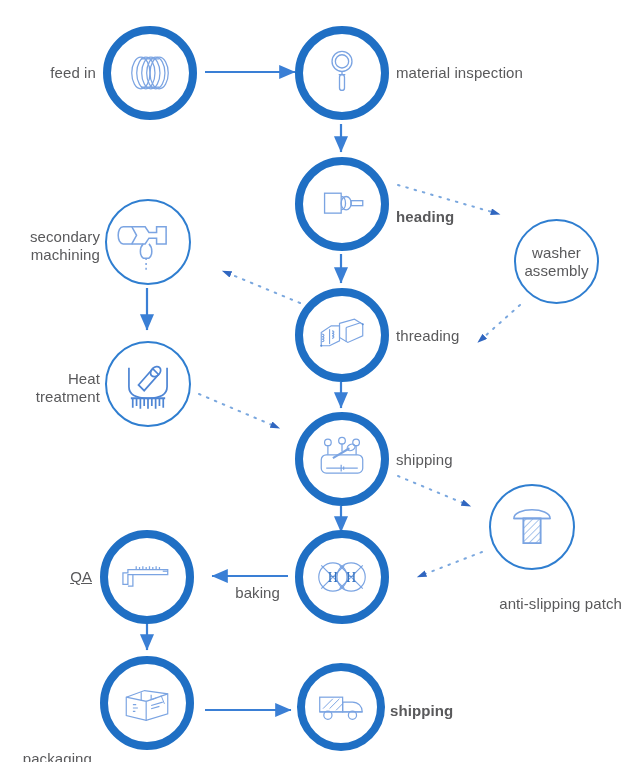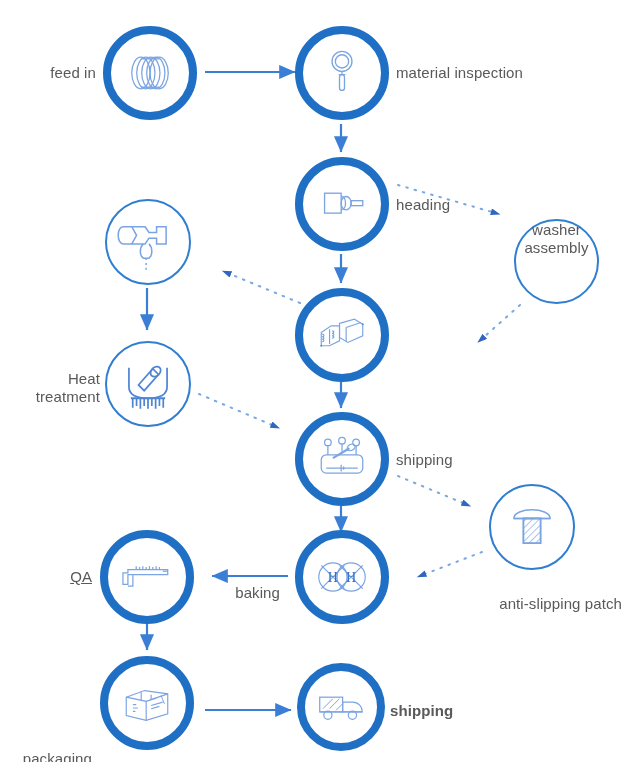--- a/index.html
+++ b/index.html
@@ -23,21 +23,21 @@
     left: 0;
     top: 0;
     width: 626px;
     height: 762px;
   }
   .node {
     position: absolute;
     border-radius: 50%;
     box-sizing: border-box;
     display: flex;
-    align-items: flex-start;
+    align-items: center;
     justify-content: center;
   }
   .node.thick {
     border: 8px solid #1f6fc4;
   }
   .node.thin {
     border: 2px solid #2f7ed0;
   }
   .node .glyph {
     width: 100%;
@@ -138,52 +138,55 @@
   <div class="node thick" style="left:295px; top:157px; width:94px; height:94px;">
     <svg class="glyph" viewBox="0 0 94 94">
       <g stroke="#7ba4e2" stroke-width="1.6" fill="none">
         <rect x="26" y="34" width="20" height="24"></rect>
         <path d="M46,38 C53,38 53,54 46,54"></path>
         <ellipse cx="52" cy="46" rx="6" ry="8"></ellipse>
         <rect x="58" y="43" width="14" height="6"></rect>
       </g>
     </svg>
   </div>
-  <div class="label right" style="left:396px; top:196px; width:120px;">heading</div>
+  <div class="label right" style="left:396px; top:208px; width:120px;font-weight:bold;">heading</div>
 
   <div class="node thin" style="left:514px; top:219px; width:85px; height:85px;">
     <span class="node-text">washer
 assembly</span>
   </div>
 
   <div class="node thin" style="left:105px; top:199px; width:86px; height:86px;">
     <svg class="glyph" viewBox="0 0 86 86">
       <g stroke="#7ba4e2" stroke-width="1.6" fill="none">
         <path d="M17,27 C10,27 10,45 17,45 L26,45 L31,36 L26,27 Z"></path>
         <path d="M26,27 L40,27 L44,33 L52,33 L52,27 L62,27 L62,45 L52,45 L52,39 L44,39 L40,45 L26,45"></path>
         <path d="M38,45 C34,49 34,57 38,60 L44,60 C48,57 48,49 44,45"></path>
         <path d="M41,60 L41,72" stroke-dasharray="2 3"></path>
       </g>
     </svg>
   </div>
+  <div class="label left" style="left:0px; top:228px; width:100px;">secondary
+machining</div>
 
   <div class="node thick" style="left:295px; top:288px; width:94px; height:94px;">
     <svg class="glyph" viewBox="0 0 94 94">
       <g stroke="#7ba4e2" stroke-width="1.4" fill="none">
         <path d="M22,44 L34,36 L44,36 L44,54 L32,60 L22,60 Z"></path>
         <path d="M32,40 L32,58"></path>
         <path d="M23,46 C26,46 26,49 23,49 C26,49 26,52 23,52 C26,52 26,55 23,55"></path>
         <path d="M35,42 C38,42 38,45 35,45 C38,45 38,48 35,48 C38,48 38,51 35,51"></path>
         <path d="M44,33 L62,28 L72,34 L72,48 L54,56 L44,50 Z"></path>
         <path d="M52,38 L70,32 M52,38 L52,55"></path>
         <circle cx="72" cy="34" r="1.2" fill="#5a8fd8" stroke="none"></circle>
         <circle cx="22" cy="60" r="1.2" fill="#5a8fd8" stroke="none"></circle>
       </g>
     </svg>
   </div>
+  <div class="label right" style="left:396px; top:327px; width:130px;">threading</div>
 
   <div class="node thin" style="left:105px; top:341px; width:86px; height:86px;">
     <svg class="glyph" viewBox="0 0 86 86">
       <g stroke="#4e85d4" stroke-width="1.8" fill="none">
         <path d="M23,26 L23,46 C23,54 30,58 43,58 C56,58 63,54 63,46 L63,26"></path>
         <path d="M33,44 L48,27 L54,33 L39,50 Z"></path>
         <ellipse cx="51" cy="30" rx="6" ry="4.5" transform="rotate(-45 51 30)"></ellipse>
         <path d="M25,58 L61,58" stroke-width="2"></path>
         <g stroke-width="1.8">
           <path d="M27,58 L27,68 M31,58 L31,66 M35,58 L35,69 M39,58 L39,66

